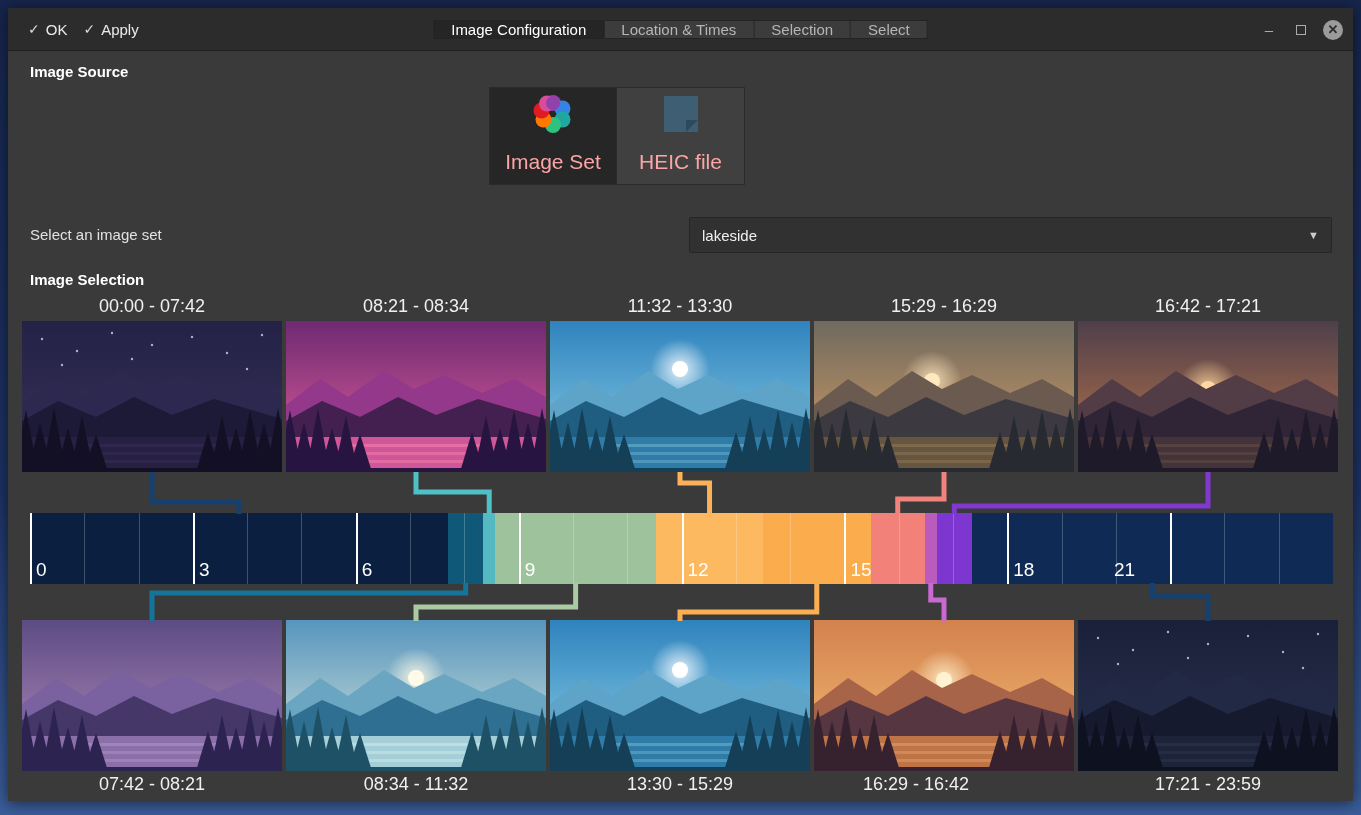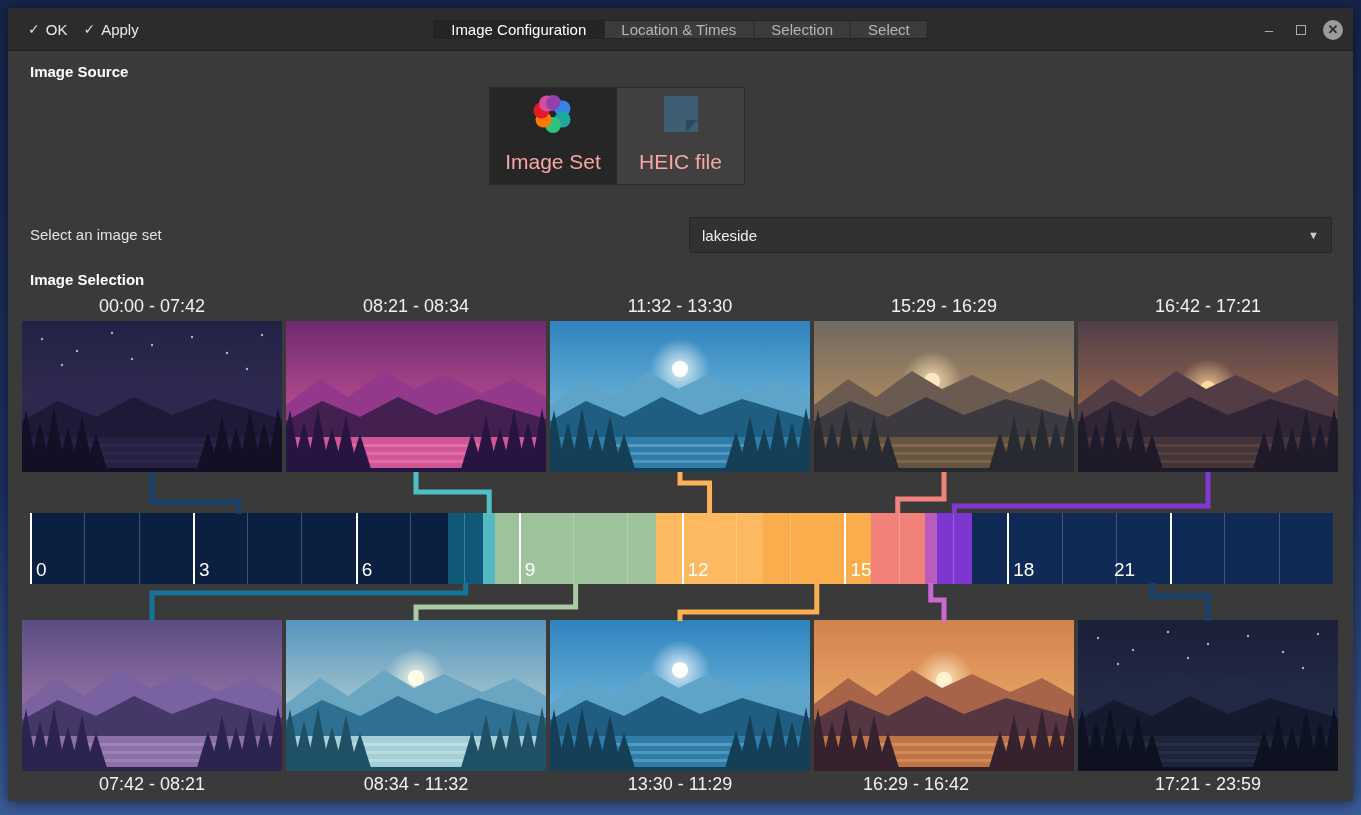--- a/index.html
+++ b/index.html
@@ -342,21 +342,21 @@
       <polygon points="0,84 34,58 62,76 98,50 128,68 158,54 196,72 228,58 260,76 260,151 0,151" fill="#5ea3c8"></polygon>
       <polygon points="0,100 36,80 74,96 112,76 150,94 192,78 260,98 260,151 0,151" fill="#1f5e80"></polygon>
       <rect x="0" y="116" width="260" height="35" fill="#2f7ca8"></rect>
       <rect x="60" y="123" width="140" height="3" fill="#64a9c8" opacity=".7"></rect>
       <rect x="40" y="131" width="180" height="3" fill="#64a9c8" opacity=".6"></rect>
       <rect x="80" y="139" width="100" height="3" fill="#64a9c8" opacity=".6"></rect>
       <path d="M-8,151 L4,89 L16,151 Z M6,151 L18,101 L30,151 Z M20,151 L32,87 L44,151 Z M34,151 L46,107 L58,151 Z M48,151 L60,95 L72,151 Z M62,151 L74,113 L86,151 Z M174,151 L186,111 L198,151 Z M188,151 L200,95 L212,151 Z M202,151 L214,107 L226,151 Z M216,151 L228,89 L240,151 Z M230,151 L242,101 L254,151 Z M244,151 L256,87 L268,151 Z" fill="#143f57"></path>
       <rect x="0" y="147" width="260" height="4" fill="#143f57"></rect>
     </svg>
       </div>
-      <div class="time-label" style="left:542px;top:766px">13:30 - 11:29</div>
+      <div class="time-label" style="left:542px;top:766px">13:30 - 15:29</div>
       <div class="thumb" style="left:806px;top:612px">
         <svg viewBox="0 0 260 151" preserveAspectRatio="none">
       <defs>
         <linearGradient id="s9" x1="0" y1="0" x2="0" y2="1">
           <stop offset="0" stop-color="#d2824e"></stop>
               <stop offset="1" stop-color="#f6bc74"></stop>
         </linearGradient>
         <radialGradient id="g9">
           <stop offset="0" stop-color="#fff2d0" stop-opacity=".85"></stop>
           <stop offset="1" stop-color="#fff2d0" stop-opacity="0"></stop>

